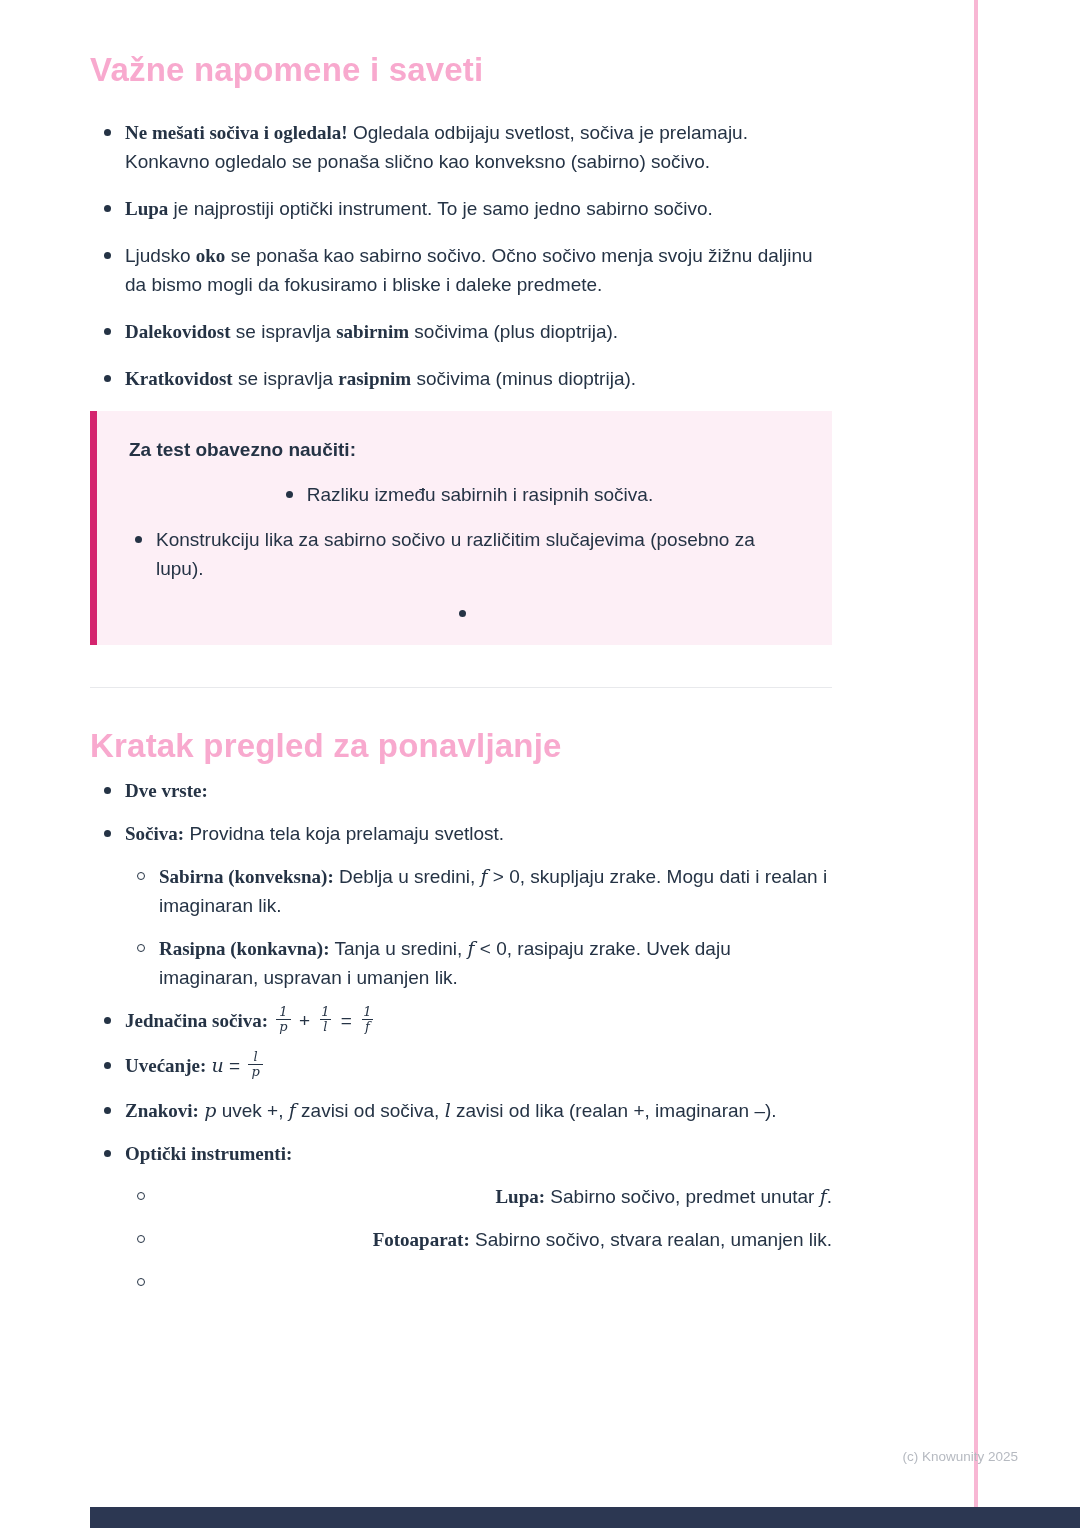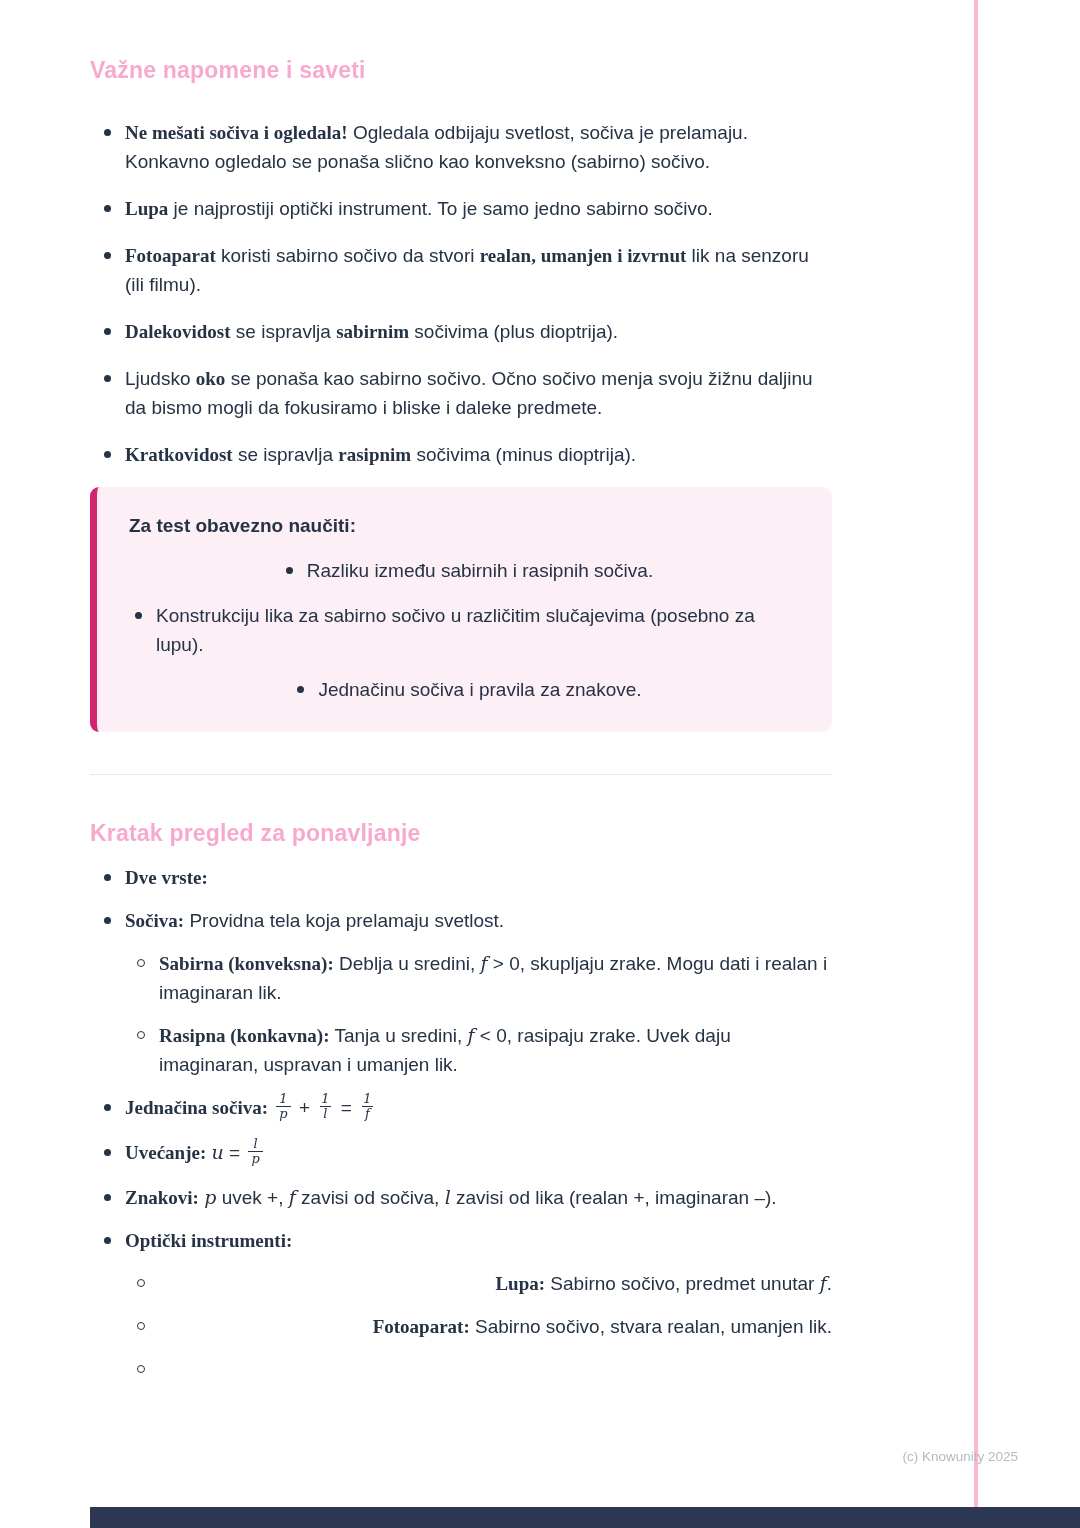--- a/index.html
+++ b/index.html
@@ -5,21 +5,21 @@
   html, body { margin:0; padding:0; }
   body {
     width:1080px; height:1528px; position:relative; overflow:hidden;
     background:#ffffff;
     font-family:"Liberation Sans", sans-serif;
     -webkit-font-smoothing:antialiased;
   }
   .content { position:absolute; left:90px; top:52px; width:742px; }
 
   h1.sec-title {
-    font-size:23px; line-height:36px; font-weight:700;
+    font-size:33px; line-height:36px; font-weight:700;
     color:var(--heading-pink,#f8a9ce); margin:0 0 30px 0; letter-spacing:.2px;
   }
   h1.sec-title.second { margin-top:40px; margin-bottom:12px; }
 
   .list .li { display:flex; align-items:flex-start; margin-bottom:18px; padding-left:14px; }
   .list.tight .li { margin-bottom:14px; }
   .li.lvl2 { padding-left:47px;justify-content:space-between; }
 
   .marker { flex:0 0 auto; width:7px; height:7px; border-radius:50%; margin:11px 14px 0 0; }
   .marker.disc { background:var(--text,#253345); }
@@ -35,21 +35,21 @@
     font-family:"DejaVu Serif", serif; font-style:italic;
     font-size:13px; line-height:1.1; margin:0 3px;
   }
   .frac .num, .frac .den { padding:0 3px; }
   .frac .den { border-top:1px solid var(--text,#253345); }
 
   .callout {
     margin-top:6px;
     background:var(--callout-bg,#fdeff6);
     border-left:7px solid var(--callout-border,#d4246e);
-    border-radius:9px;
+    border-radius:0;
     padding:24px 28px 12px 26px;
   }
   .callout-title { font-size:19px; line-height:29px; font-weight:700; color:var(--text,#253345); margin:0 0 16px 6px; }
   .callout .li { padding-left:12px; margin-bottom:16px;justify-content:center; }
 
   .divider { border:none; border-top:1px solid var(--divider,#e8e9ec); margin:42px 0 0 0; }
 
   .footer {
     position:absolute; right:62px; bottom:64px;
     font-size:13.5px; color:var(--footer-gray,#b6bac1); z-index:3;margin-left:6px;
@@ -69,50 +69,45 @@
         <div class="li">
           <span class="marker disc"></span>
           <span class="li-text"><span class="b">Ne mešati sočiva i ogledala!</span><span> Ogledala odbijaju svetlost, sočiva je prelamaju. Konkavno ogledalo se ponaša slično kao konveksno (sabirno) sočivo.</span></span>
         </div>
         <div class="li">
           <span class="marker disc"></span>
           <span class="li-text"><span class="b">Lupa</span><span> je najprostiji optički instrument. To je samo jedno sabirno sočivo.</span></span>
         </div>
         <div class="li">
           <span class="marker disc"></span>
-          <span class="li-text"><span class="b">Fotoaparat</span><span> koristi sabirno sočivo da stvori </span><span class="b">realan, umanjen i izvrnut</span><span> lik na senzoru (ili filmu).</span></span>
+          <span class="li-text"><span>Ljudsko </span><span class="b">oko</span><span> se ponaša kao sabirno sočivo. Očno sočivo menja svoju žižnu daljinu da bismo mogli da fokusiramo i bliske i daleke predmete.</span></span>
         </div>
         <div class="li">
           <span class="marker disc"></span>
           <span class="li-text"><span class="b">Dalekovidost</span><span> se ispravlja </span><span class="b">sabirnim</span><span> sočivima (plus dioptrija).</span></span>
-        </div>
-        <div class="li">
-          <span class="marker disc"></span>
-          <span class="li-text"><span>Ljudsko </span><span class="b">oko</span><span> se ponaša kao sabirno sočivo. Očno sočivo menja svoju žižnu daljinu da bismo mogli da fokusiramo i bliske i daleke predmete.</span></span>
         </div>
         <div class="li">
           <span class="marker disc"></span>
           <span class="li-text"><span class="b">Kratkovidost</span><span> se ispravlja </span><span class="b">rasipnim</span><span> sočivima (minus dioptrija).</span></span>
         </div>
       </div>
 
     <div class="callout">
       <div class="callout-title">Za test obavezno naučiti:</div>
       <div class="list">
           <div class="li">
             <span class="marker disc"></span>
             <span class="li-text"><span>Razliku između sabirnih i rasipnih sočiva.</span></span>
           </div>
           <div class="li">
             <span class="marker disc"></span>
             <span class="li-text"><span>Konstrukciju lika za sabirno sočivo u različitim slučajevima (posebno za lupu).</span></span>
           </div>
           <div class="li">
             <span class="marker disc"></span>
-            <span class="li-text"><span>Jednačinu sočiva i pravila za znakove.</span></span>
           </div>
         </div>
     </div>
 
     <hr class="divider">
 
     <h1 class="sec-title second">Kratak pregled za ponavljanje</h1>
 
     <div class="list tight">
         <div class="li">

